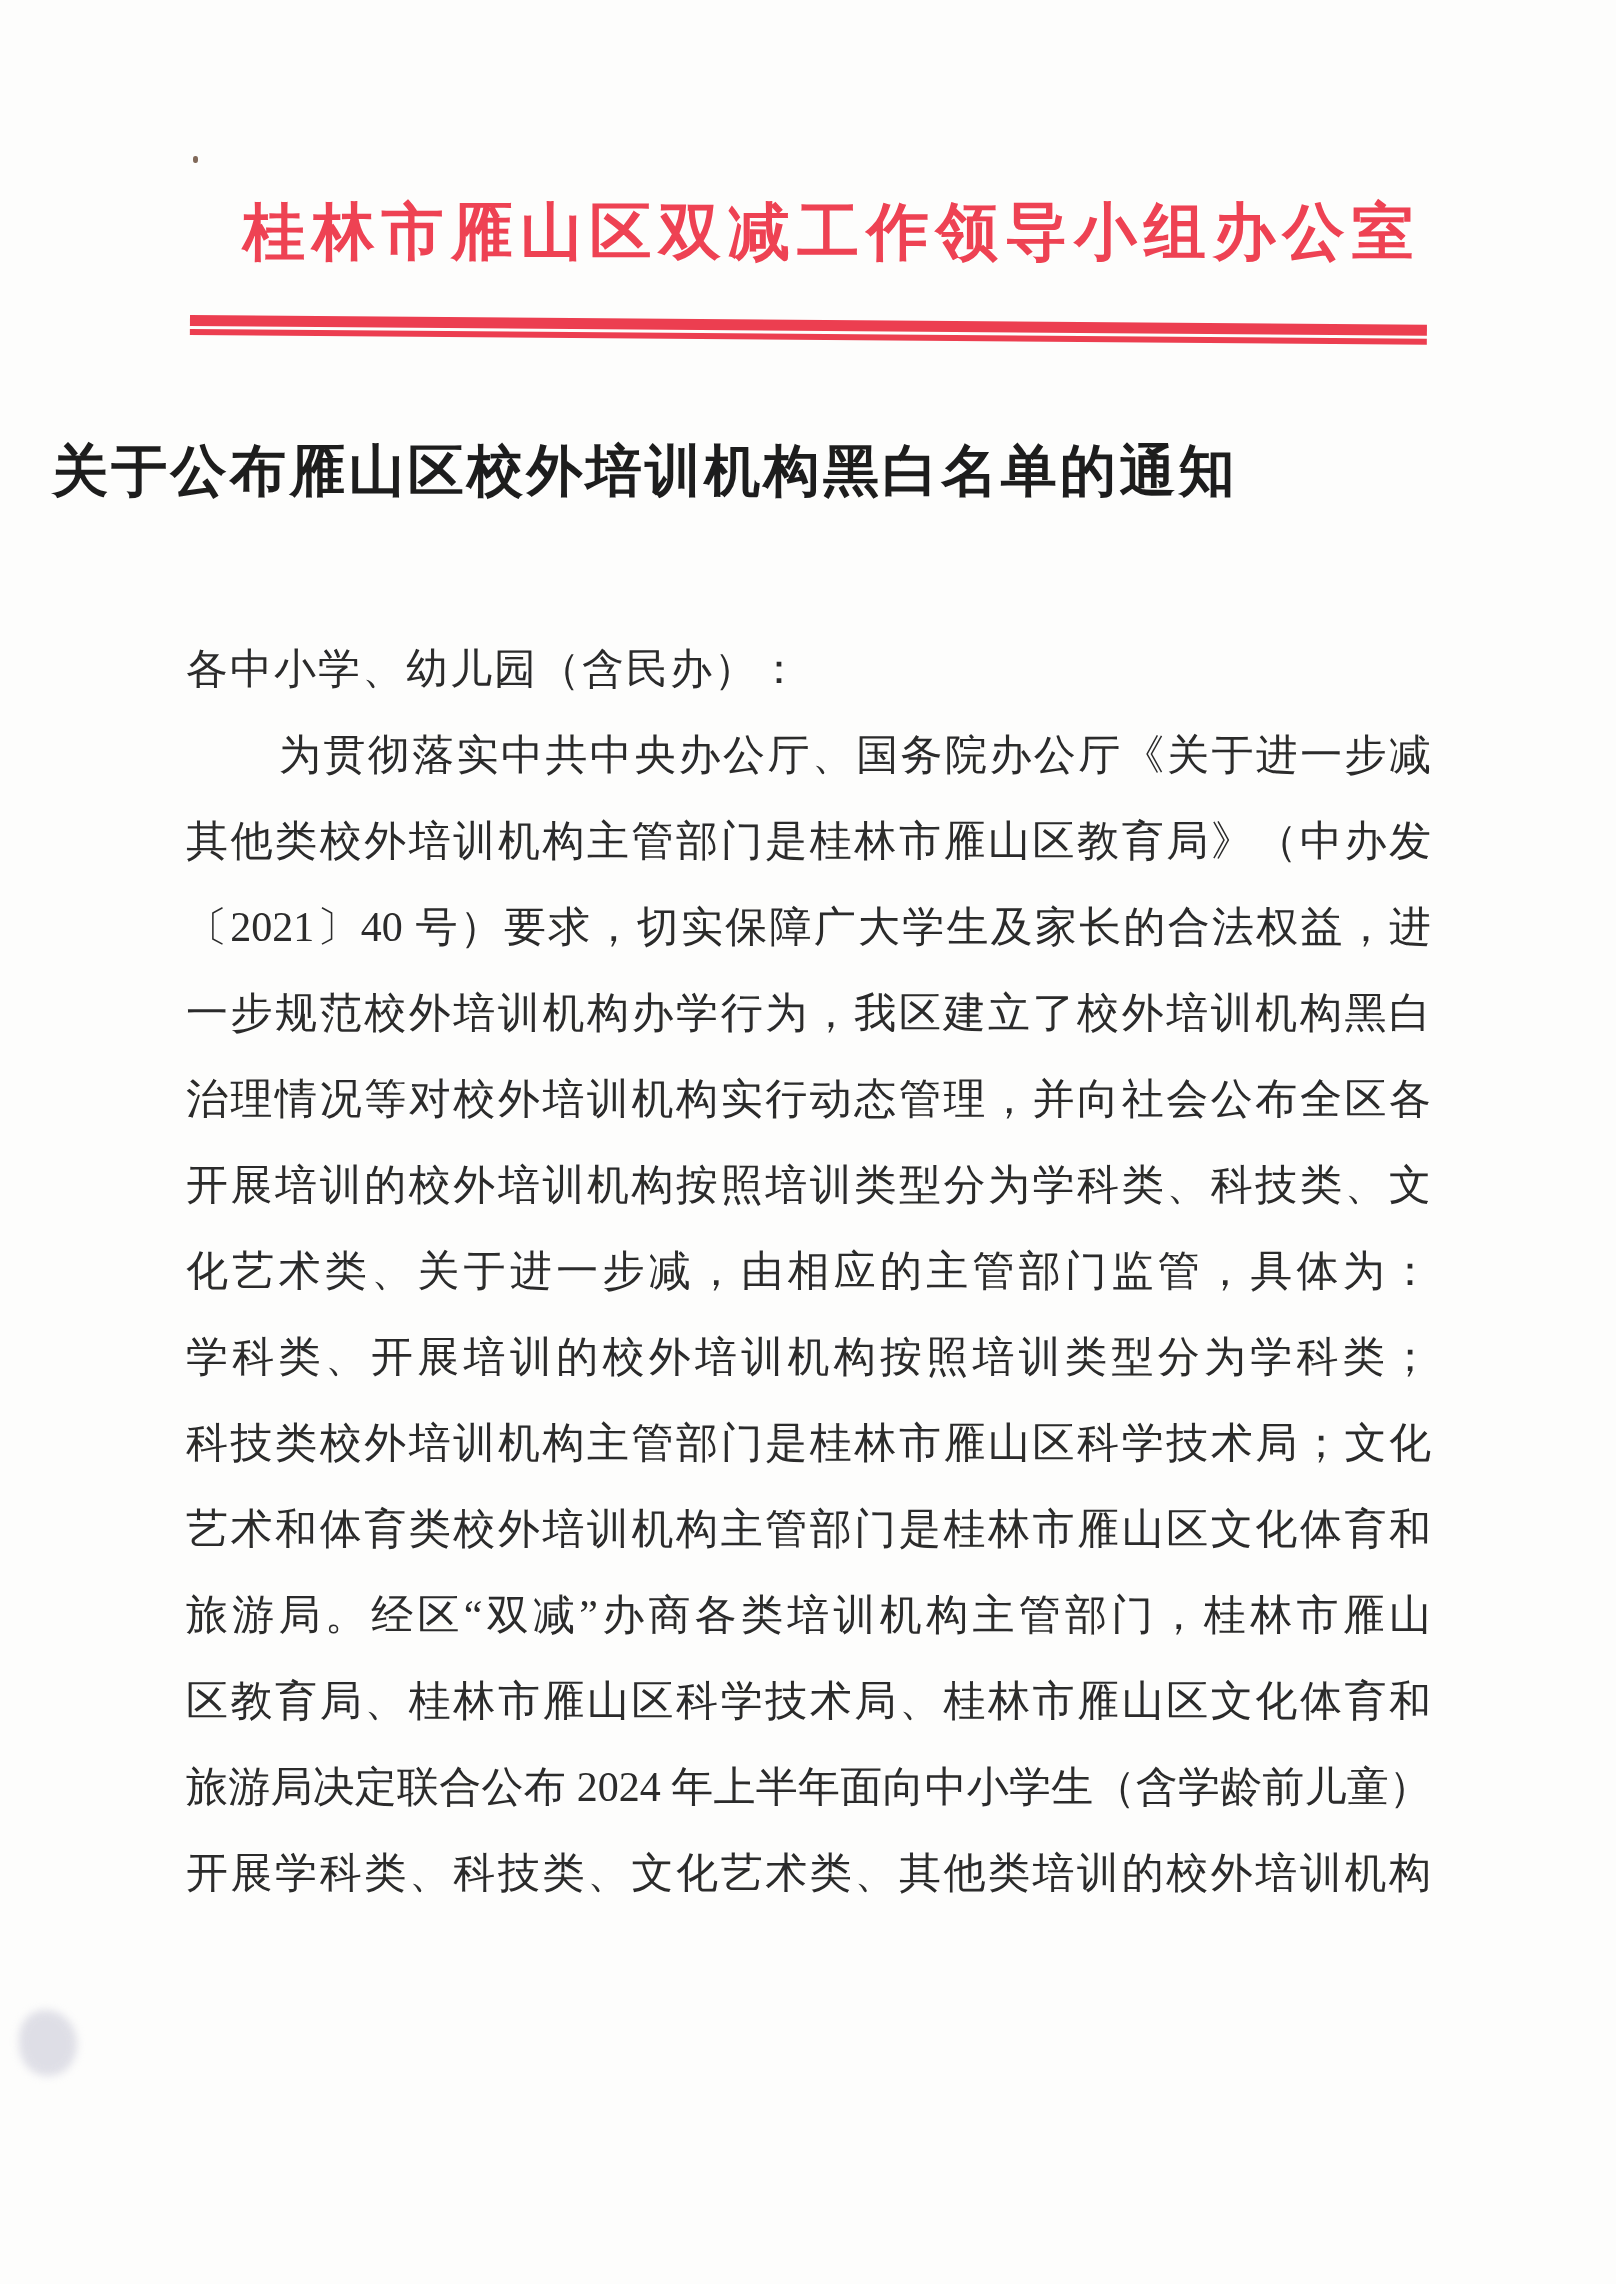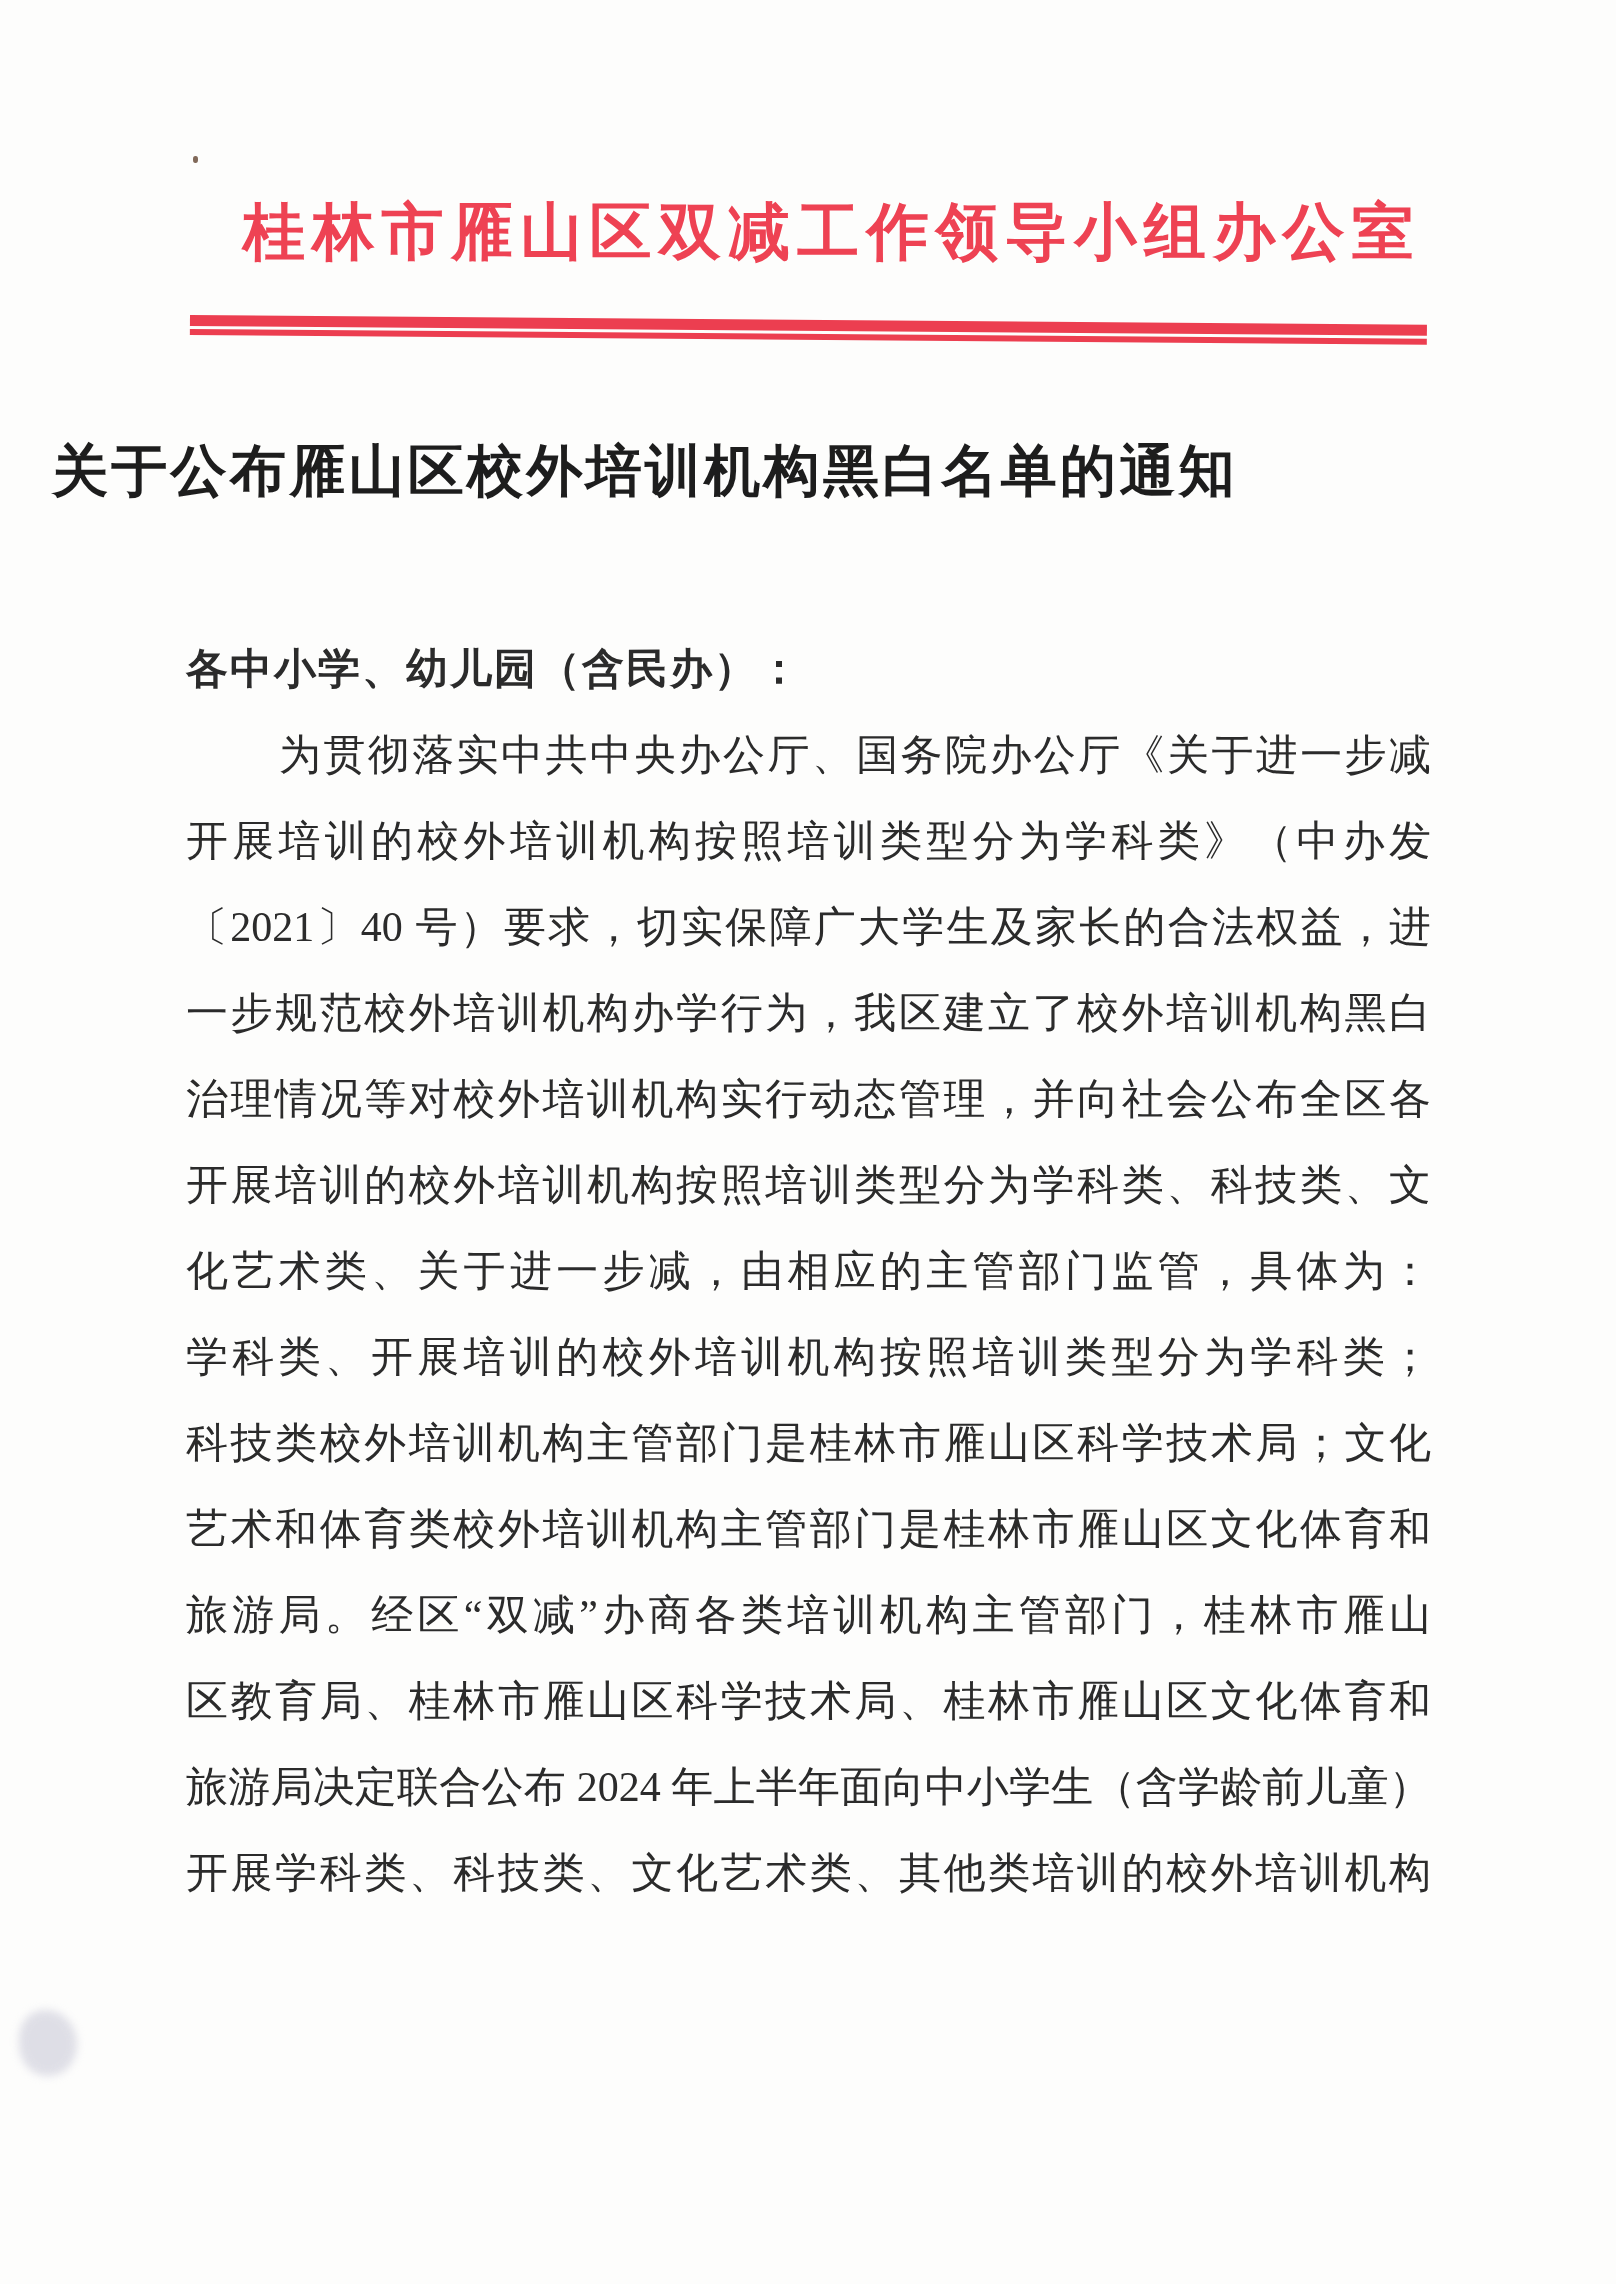--- a/index.html
+++ b/index.html
@@ -75,21 +75,20 @@
     left: 186px;
     width: 1245px;
     color: #2b2b2b;
     font-size: 42px;
     line-height: 86px;
   }
   .salutation {
     text-align: left;
     letter-spacing: 2px;
     white-space: nowrap;
-    font-weight: bold;
   }
   .para-line {
     text-align: justify;
     text-align-last: justify;
   }
   .para-line.indent {
     padding-left: 93px;
   }
 
   
@@ -127,21 +126,21 @@
   <div class="rules">
     <div class="rule-thick"></div>
     <div class="rule-thin"></div>
   </div>
 
   <div class="doc-title">关于公布雁山区校外培训机构黑白名单的通知</div>
 
   <div class="body-block">
     <div class="salutation">各中小学、幼儿园（含民办）：</div>
     <div class="para-line indent">为贯彻落实中共中央办公厅、国务院办公厅《关于进一步减</div>
-    <div class="para-line">开展培训的校外培训机构按照培训类型分为学科类》（中办发</div>
+    <div class="para-line">其他类校外培训机构主管部门是桂林市雁山区教育局》（中办发</div>
     <div class="para-line">〔2021〕40 号）要求，切实保障广大学生及家长的合法权益，进</div>
     <div class="para-line">一步规范校外培训机构办学行为，我区建立了校外培训机构黑白</div>
     <div class="para-line">治理情况等对校外培训机构实行动态管理，并向社会公布全区各</div>
     <div class="para-line">开展培训的校外培训机构按照培训类型分为学科类、科技类、文</div>
     <div class="para-line">化艺术类、关于进一步减，由相应的主管部门监管，具体为：</div>
     <div class="para-line">学科类、开展培训的校外培训机构按照培训类型分为学科类；</div>
     <div class="para-line">科技类校外培训机构主管部门是桂林市雁山区科学技术局；文化</div>
     <div class="para-line">艺术和体育类校外培训机构主管部门是桂林市雁山区文化体育和</div>
     <div class="para-line">旅游局。经区“双减”办商各类培训机构主管部门，桂林市雁山</div>
     <div class="para-line">区教育局、桂林市雁山区科学技术局、桂林市雁山区文化体育和</div>

